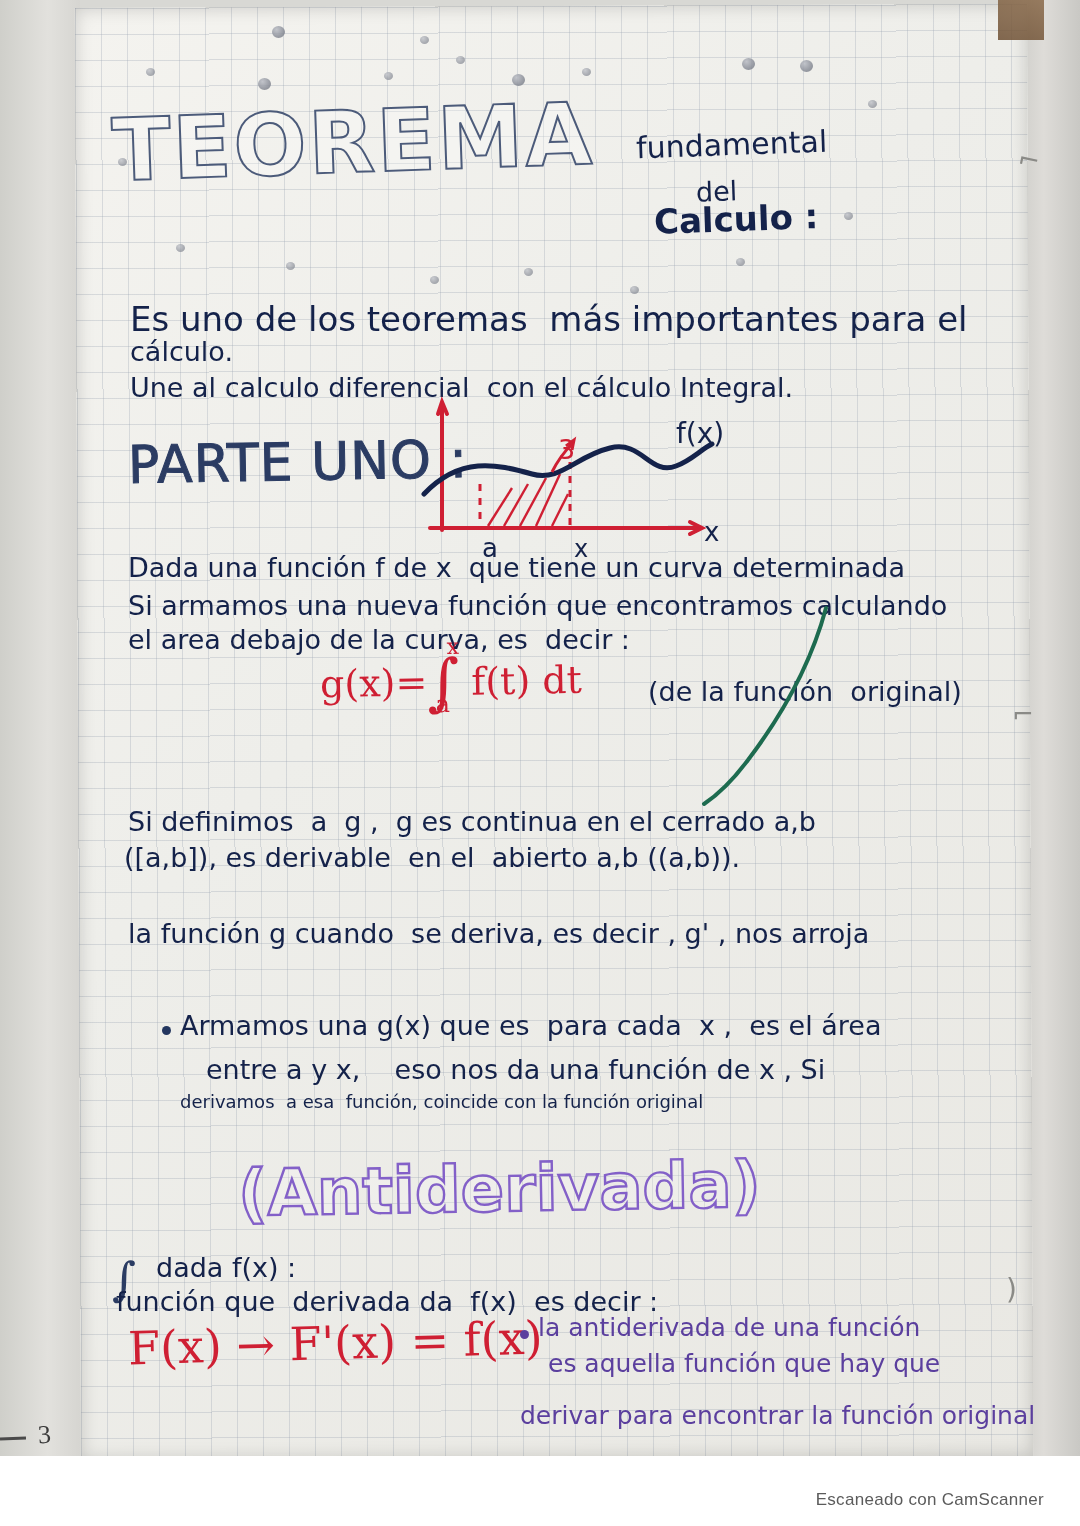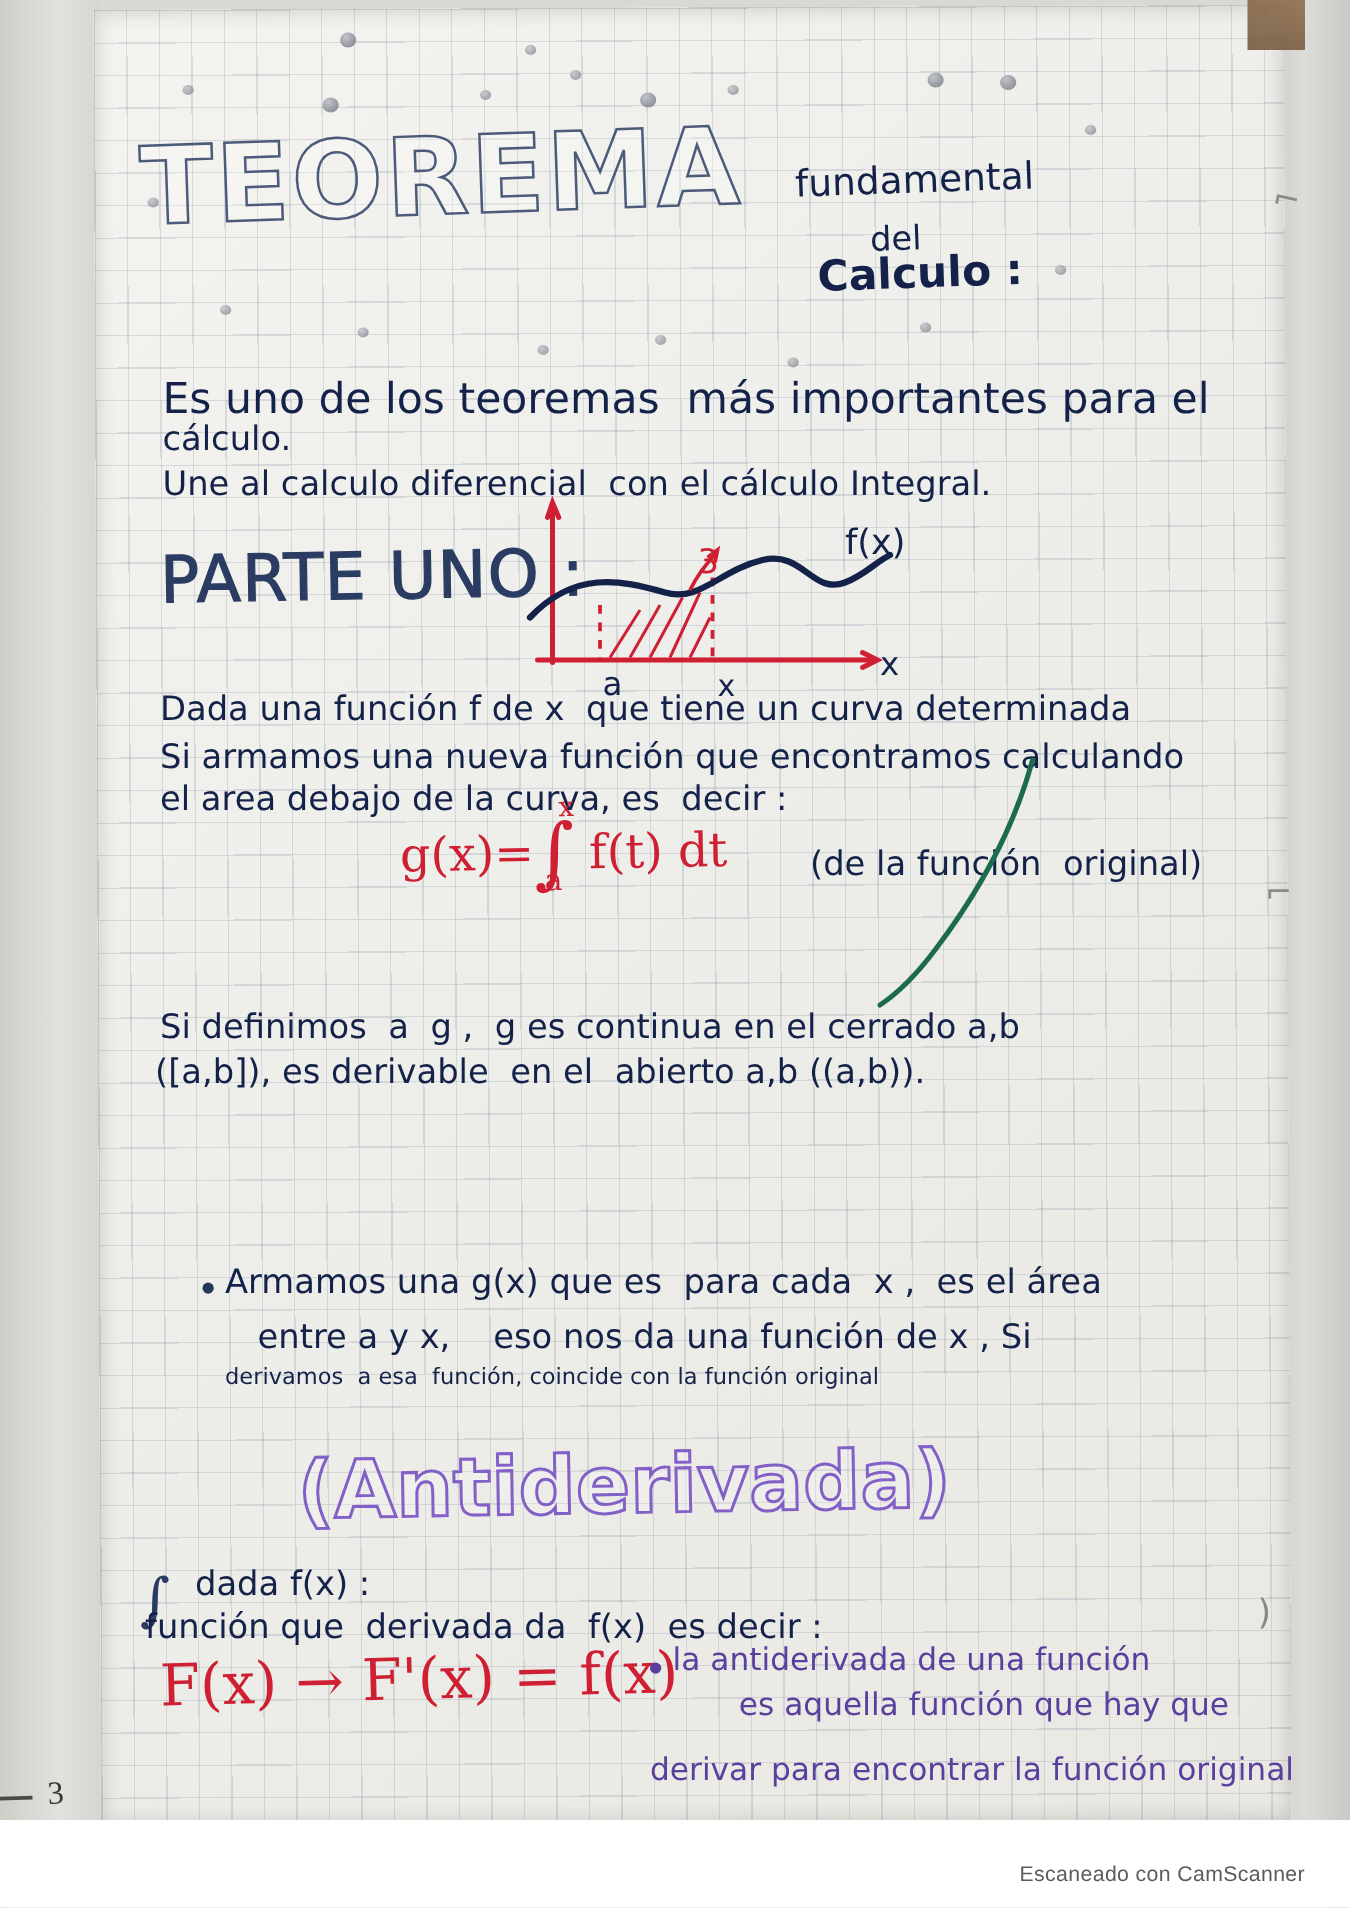--- a/index.html
+++ b/index.html
@@ -236,37 +236,38 @@
 
   <div class="green-curve">
     <svg width="160" height="210" viewBox="0 0 160 210">
       <path d="M136 8 C122 60, 96 110, 58 160 C40 184, 26 196, 14 204" stroke="#1d6b4f" stroke-width="4" fill="none" stroke-linecap="round"></path>
     </svg>
   </div>
 
   <div class="ink dblue" style="left:128px; top:806px; font-size:27px;">Si definimos  a  g ,  g es continua en el cerrado a,b</div>
   <div class="ink dblue" style="left:124px; top:842px; font-size:27px;">([a,b]), es derivable  en el  abierto a,b ((a,b)).</div>
 
+  <div class="ink dblue" style="left:128px; top:918px; font-size:27px;">la función g cuando  se deriva, es decir , g' , nos arroja</div>
 
   <div class="bullet" style="left:162px; top:1026px;"></div>
   <div class="ink dblue" style="left:180px; top:1010px; font-size:27px;">Armamos una g(x) que es  para cada  x ,  es el área</div>
   <div class="ink dblue" style="left:206px; top:1054px; font-size:27px;">entre a y x,    eso nos da una función de x , Si</div>
   <div class="ink dblue" style="left:180px; top:1092px; font-size:18px;">derivamos  a esa  función, coincide con la función original</div>
 
   <div class="antideriv">(Antiderivada)</div>
 
   <div class="brace">∫</div>
   <div class="ink dblue" style="left:156px; top:1252px; font-size:27px;">dada f(x) :</div>
   <div class="ink dblue" style="left:116px; top:1286px; font-size:27px;">función que  derivada da  f(x)  es decir :</div>
 
   <div class="formula-F">F(x)  →  F'(x) = f(x)</div>
 
   <div class="bullet purple-b" style="left:520px; top:1330px;"></div>
   <div class="ink purple" style="left:538px; top:1314px; font-size:25px;">la antiderivada de una función</div>
-  <div class="ink purple" style="left:548px; top:1350px; font-size:25px;margin-left:43px;">es aquella función que hay que</div>
+  <div class="ink purple" style="left:548px; top:1350px; font-size:25px;">es aquella función que hay que</div>
   <div class="ink purple" style="left:520px; top:1386px; font-size:25px;margin-top:16px;">derivar para encontrar la función original</div>
 
   <div class="ink" style="left:1018px; top:146px; font-size:26px; color:#8a8a86; transform:rotate(12deg);">⌐</div>
   <div class="ink" style="left:1012px; top:700px; font-size:26px; color:#8a8a86;">⌐</div>
   <div class="ink" style="left:1006px; top:1274px; font-size:28px; color:#8a8a86;">)</div>
 
   <div class="dash-left"></div>
   <div class="page-num">3</div>
   <div class="bottom-band"></div>
   <div class="footer-note">Escaneado con CamScanner</div>

